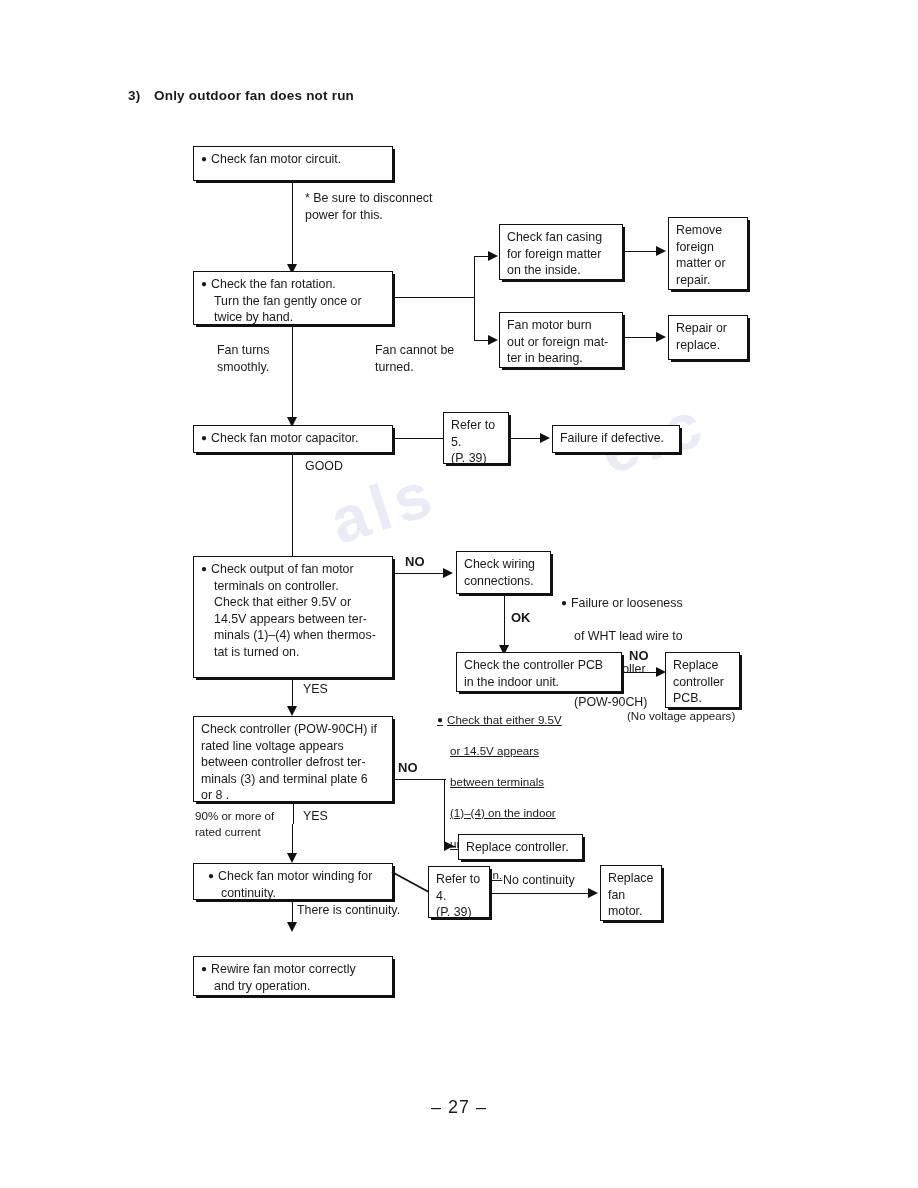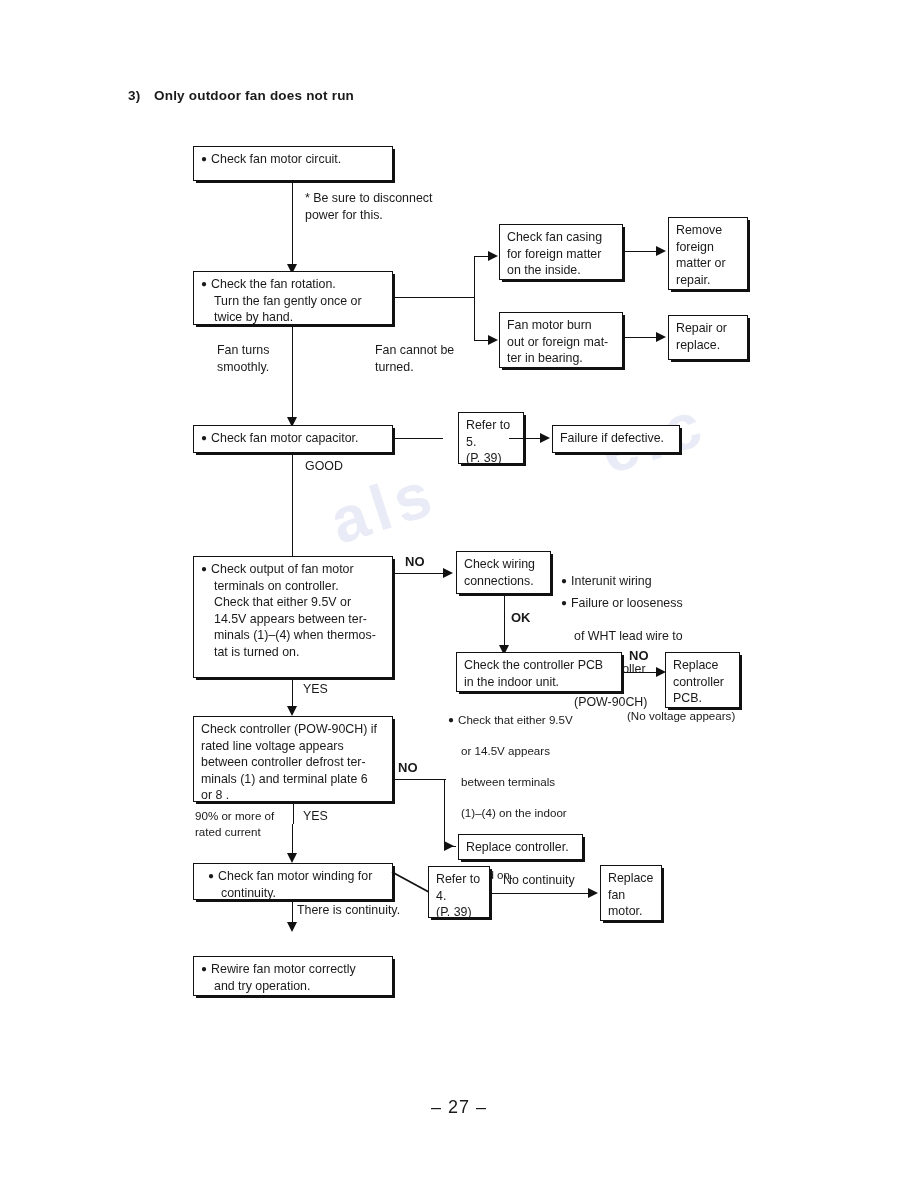--- a/index.html
+++ b/index.html
@@ -174,21 +174,21 @@
   <div class="v" style="left:292px; top:325px; height:100px;"></div>
   <div class="arr down" style="left:287px; top:417px;"></div>
 
   <div class="box shadow" style="left:193px; top:425px; width:200px; height:28px;">
     <p class="hang"><span class="bul">●</span><span>Check fan motor capacitor.</span></p>
   </div>
   <div class="lbl" style="left:305px; top:458px;">GOOD</div>
 
   <div class="h" style="left:393px; top:438px; width:50px;"></div>
 
-  <div class="box shadow" style="left:458px; top:412px; width:66px; height:52px;">
+  <div class="box shadow" style="left:443px; top:412px; width:66px; height:52px;">
     <div style="white-space:pre-line;">Refer to 5.
 (P. 39)</div>
   </div>
 
   <div class="h" style="left:509px; top:438px; width:33px;"></div>
   <div class="arr right" style="left:540px; top:433px;"></div>
 
   <div class="box shadow" style="left:552px; top:425px; width:128px; height:28px;">
     <div>Failure if defective.</div>
   </div>
@@ -210,23 +210,20 @@
 
   <div class="box shadow" style="left:456px; top:551px; width:95px; height:43px;">
     <div style="white-space:pre-line;">Check wiring
 connections.</div>
   </div>
 
   <div class="v" style="left:504px; top:594px; height:58px;"></div>
   <div class="arr down" style="left:499px; top:645px;"></div>
   <div class="lbl bold" style="left:511px; top:610px;">OK</div>
 
-  <div class="lbl" style="left:561px; top:556px; width:180px;">
-    <span class="hang"><span class="bul">●</span><span>Interunit wiring</span></span>
-  </div>
   <div class="lbl" style="left:561px; top:578px; width:190px;">
     <span class="hang"><span class="bul">●</span><span>Failure or looseness</span></span>
     <span class="ind">of WHT lead wire to</span>
     <span class="ind">the controller</span>
     <span class="ind">(POW-90CH)</span>
   </div>
 
   <div class="box shadow" style="left:456px; top:652px; width:166px; height:40px;">
     <div style="white-space:pre-line;">Check the controller PCB
 in the indoor unit.</div>
@@ -235,38 +232,38 @@
   <div class="arr right" style="left:656px; top:667px;"></div>
   <div class="lbl bold" style="left:629px; top:648px;">NO</div>
 
   <div class="box shadow" style="left:665px; top:652px; width:75px; height:56px;">
     <div style="white-space:pre-line;">Replace
 controller
 PCB.</div>
   </div>
   <div class="lbl small" style="left:627px; top:708px;">(No voltage appears)</div>
 
-  <div class="lbl small" style="left:448px; top:696px; width:180px;">
+  <div class="lbl small" style="left:437px; top:696px; width:180px;text-decoration:underline;">
     <span class="hang"><span class="bul">●</span><span>Check that either 9.5V</span></span>
     <span class="ind">or 14.5V appears</span>
     <span class="ind">between terminals</span>
     <span class="ind">(1)–(4) on the indoor</span>
     <span class="ind">unit when thermostat is</span>
     <span class="ind">turned on.</span>
   </div>
 
   <div class="v" style="left:292px; top:678px; height:36px;"></div>
   <div class="arr down" style="left:287px; top:706px;"></div>
   <div class="lbl" style="left:303px; top:681px;">YES</div>
 
   <div class="box shadow" style="left:193px; top:716px; width:200px; height:86px;">
     <p>Check controller (POW-90CH) if</p>
     <p>rated line voltage appears</p>
     <p>between controller defrost ter-</p>
-    <p> minals (1) and terminal plate  6</p>
+    <p> minals (3) and terminal plate  6</p>
     <p>or  8 .</p>
   </div>
 
   <div class="lbl small" style="left:195px; top:808px;">90% or more of
 rated current</div>
   <div class="lbl" style="left:303px; top:808px;">YES</div>
   <div class="v" style="left:293px; top:802px; height:22px;"></div>
 
   <div class="lbl bold" style="left:398px; top:760px;">NO</div>
   <div class="h" style="left:393px; top:779px; width:53px;"></div>

